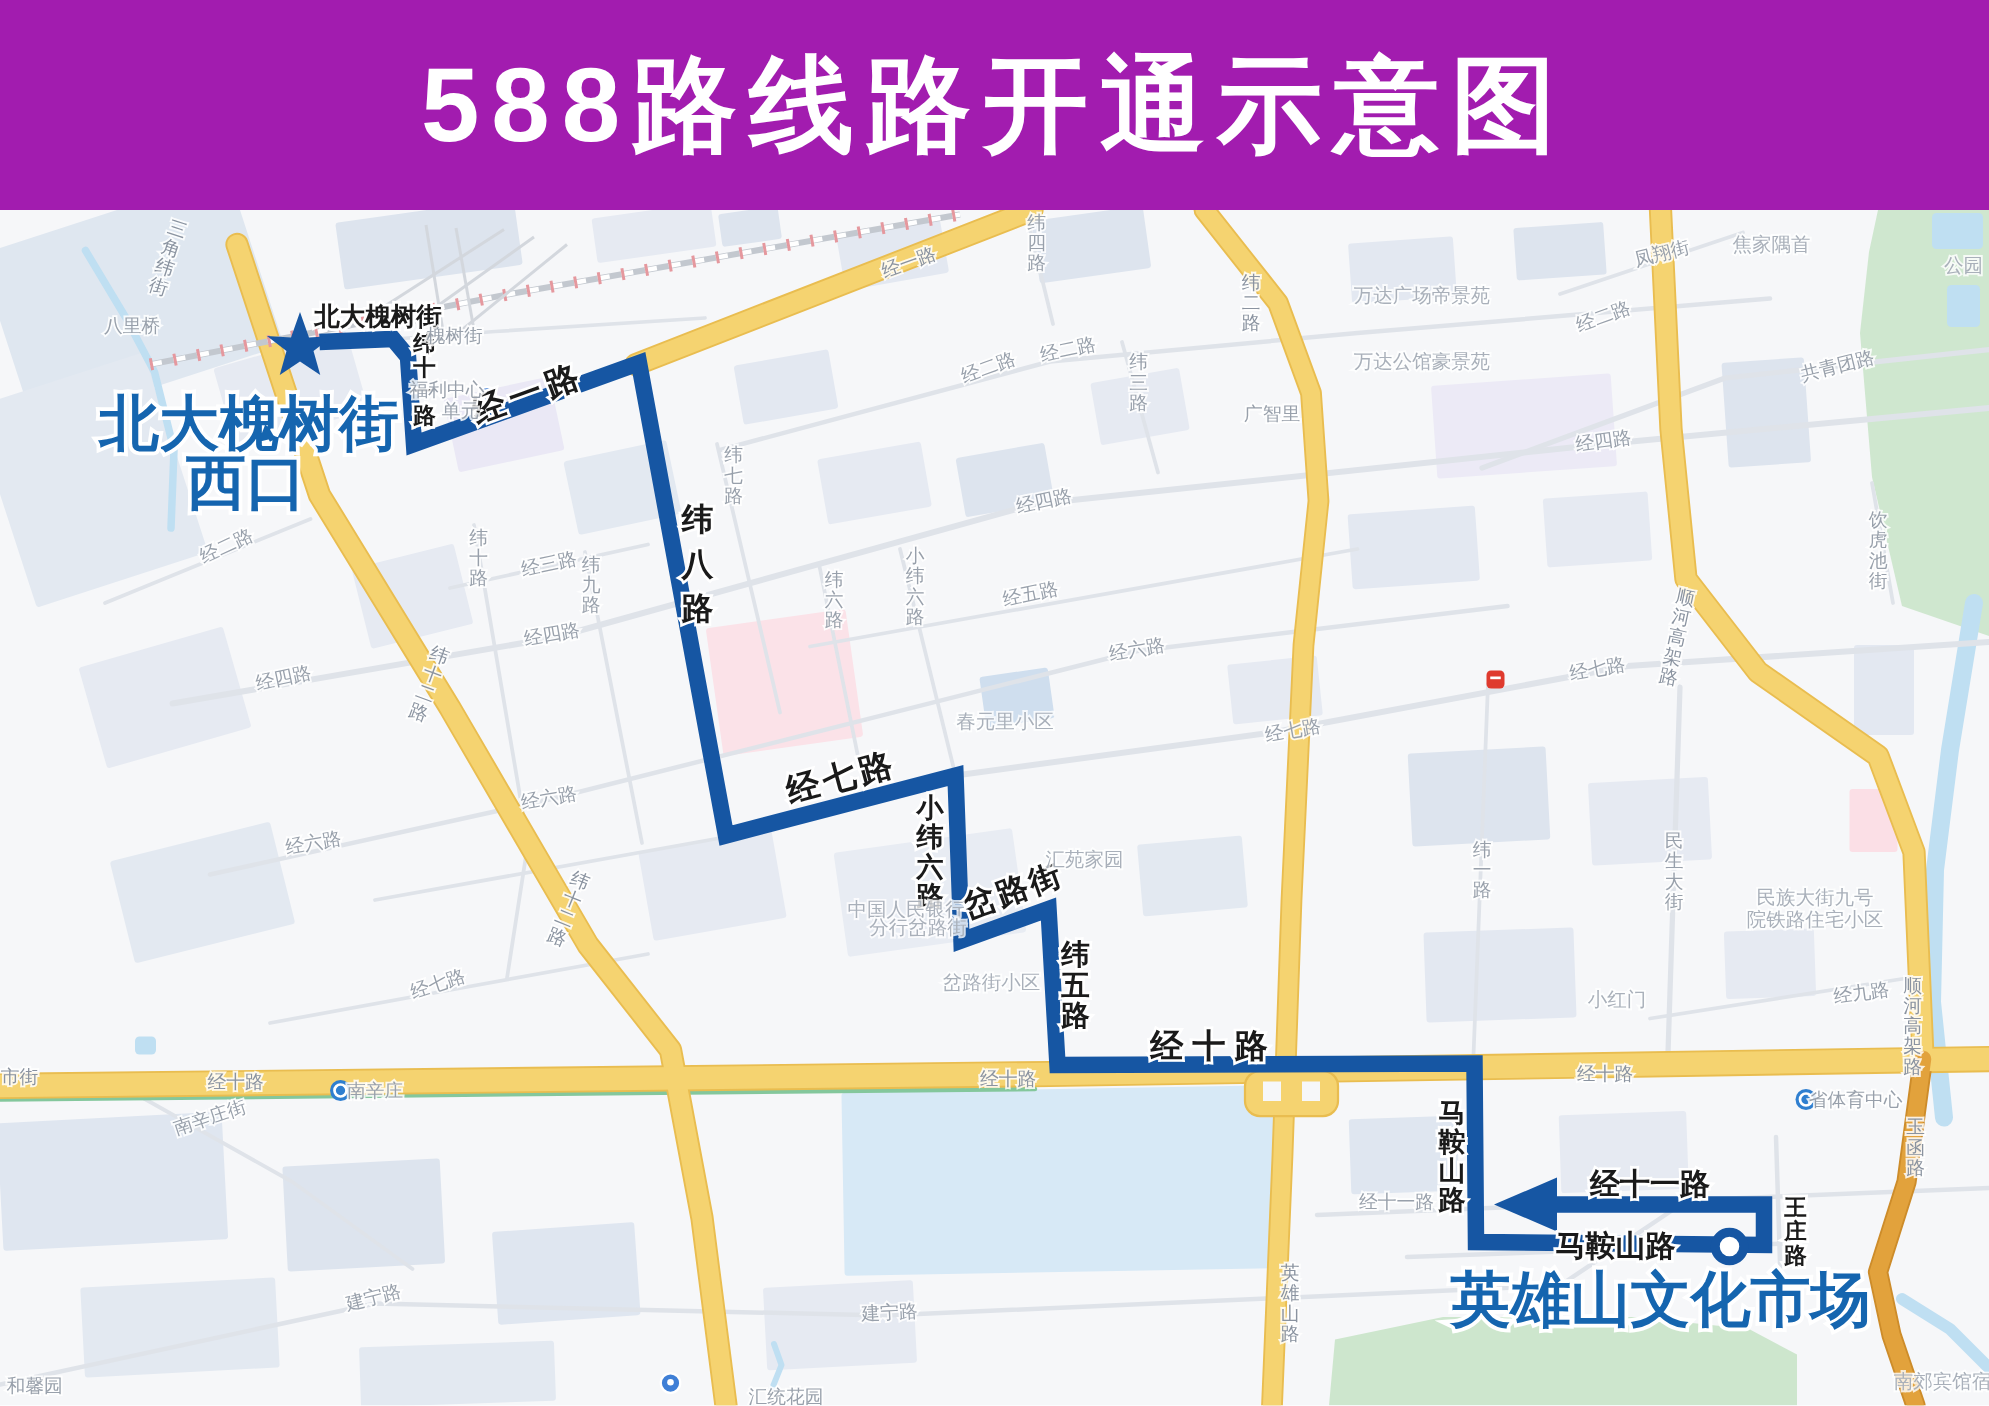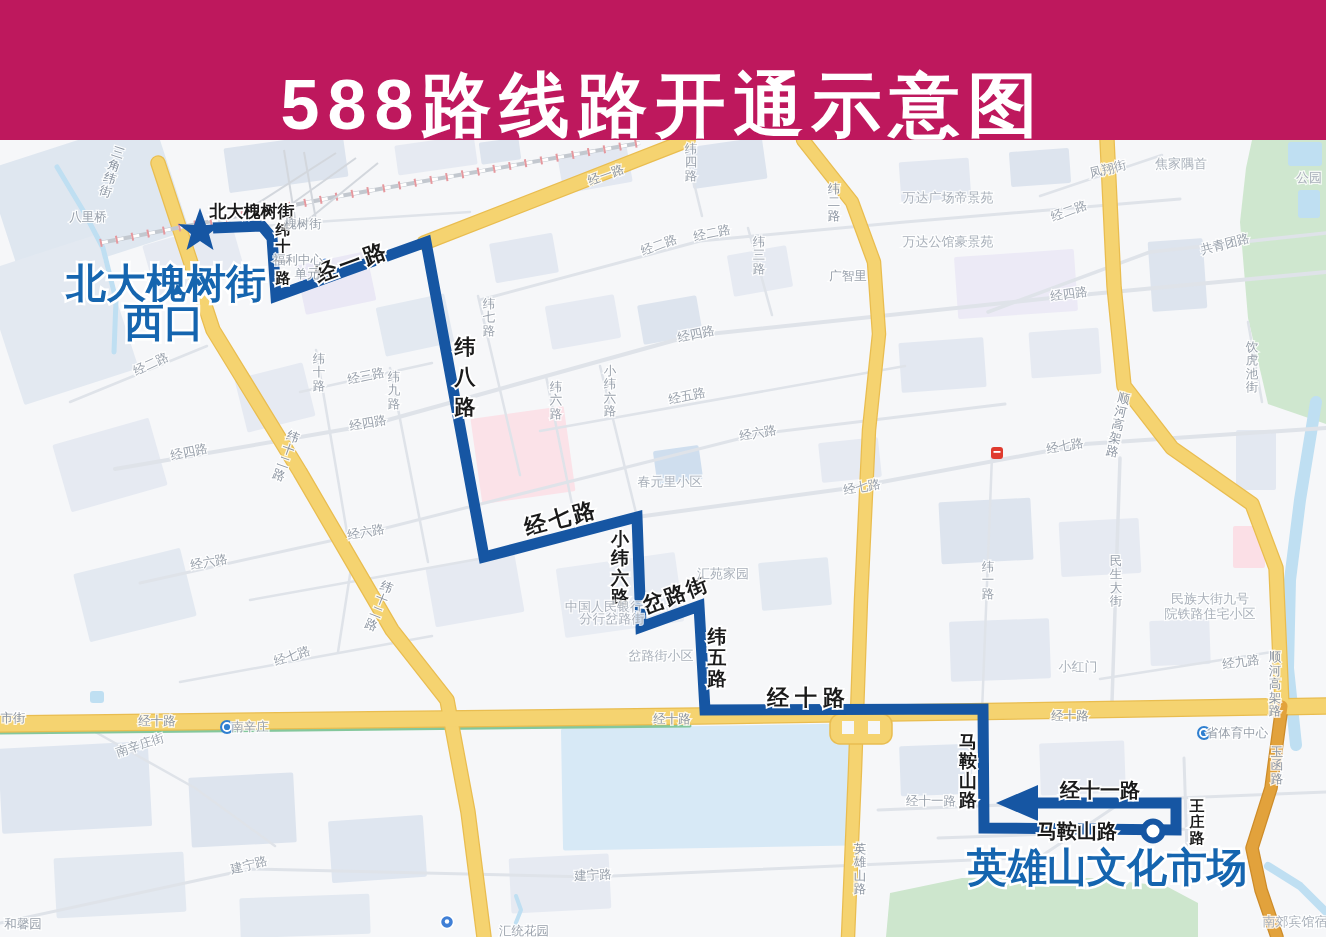--- a/index.html
+++ b/index.html
@@ -13,21 +13,21 @@
   .lbl-mn{font-size:12.5px;stroke:rgba(255,255,255,.85);stroke-width:2.5px;}
   .lbl-rd{font-size:12.5px;stroke:rgba(255,255,255,.85);stroke-width:2.5px;}
   .lbl-area{font-size:13px;stroke:rgba(255,255,255,.8);stroke-width:2.5px;}
   .lbl-rt{font-weight:bold;stroke:#ffffff;stroke-width:3.5px;}
   .lbl-st{font-weight:bold;stroke:#ffffff;stroke-width:5px;}
 </style>
 </head>
 <body>
 
 <div id="poster">
-  <div id="header" style="background: #be185d; align-items: flex-end;">
+  <div id="header" style="background: #a21caf;">
     <div id="title" style="color: rgb(255, 255, 255);">588路线路开通示意图</div>
   </div>
   <div id="map-wrap">
     <svg id="map-svg" width="1326" height="797" viewBox="0 140 1326 797" xmlns="http://www.w3.org/2000/svg">
         <rect x="0" y="140" width="1326" height="797" fill="#f6f7f9"></rect>
         <rect x="0" y="140" width="175" height="120" fill="#dfe7f0" rx="2" transform="rotate(-18 87.5 200)"></rect>
         <rect x="0" y="250" width="120" height="140" fill="#e3e9f1" rx="2" transform="rotate(-18 60 320)"></rect>
         <rect x="226" y="140" width="120" height="45" fill="#dde4ee" rx="2" transform="rotate(-8 286 162.5)"></rect>
         <rect x="396" y="140" width="80" height="30" fill="#e6eaf2" rx="2" transform="rotate(-8 436 155)"></rect>
         <rect x="480" y="140" width="40" height="22" fill="#dde4ee" rx="2" transform="rotate(-8 500 151)"></rect>

